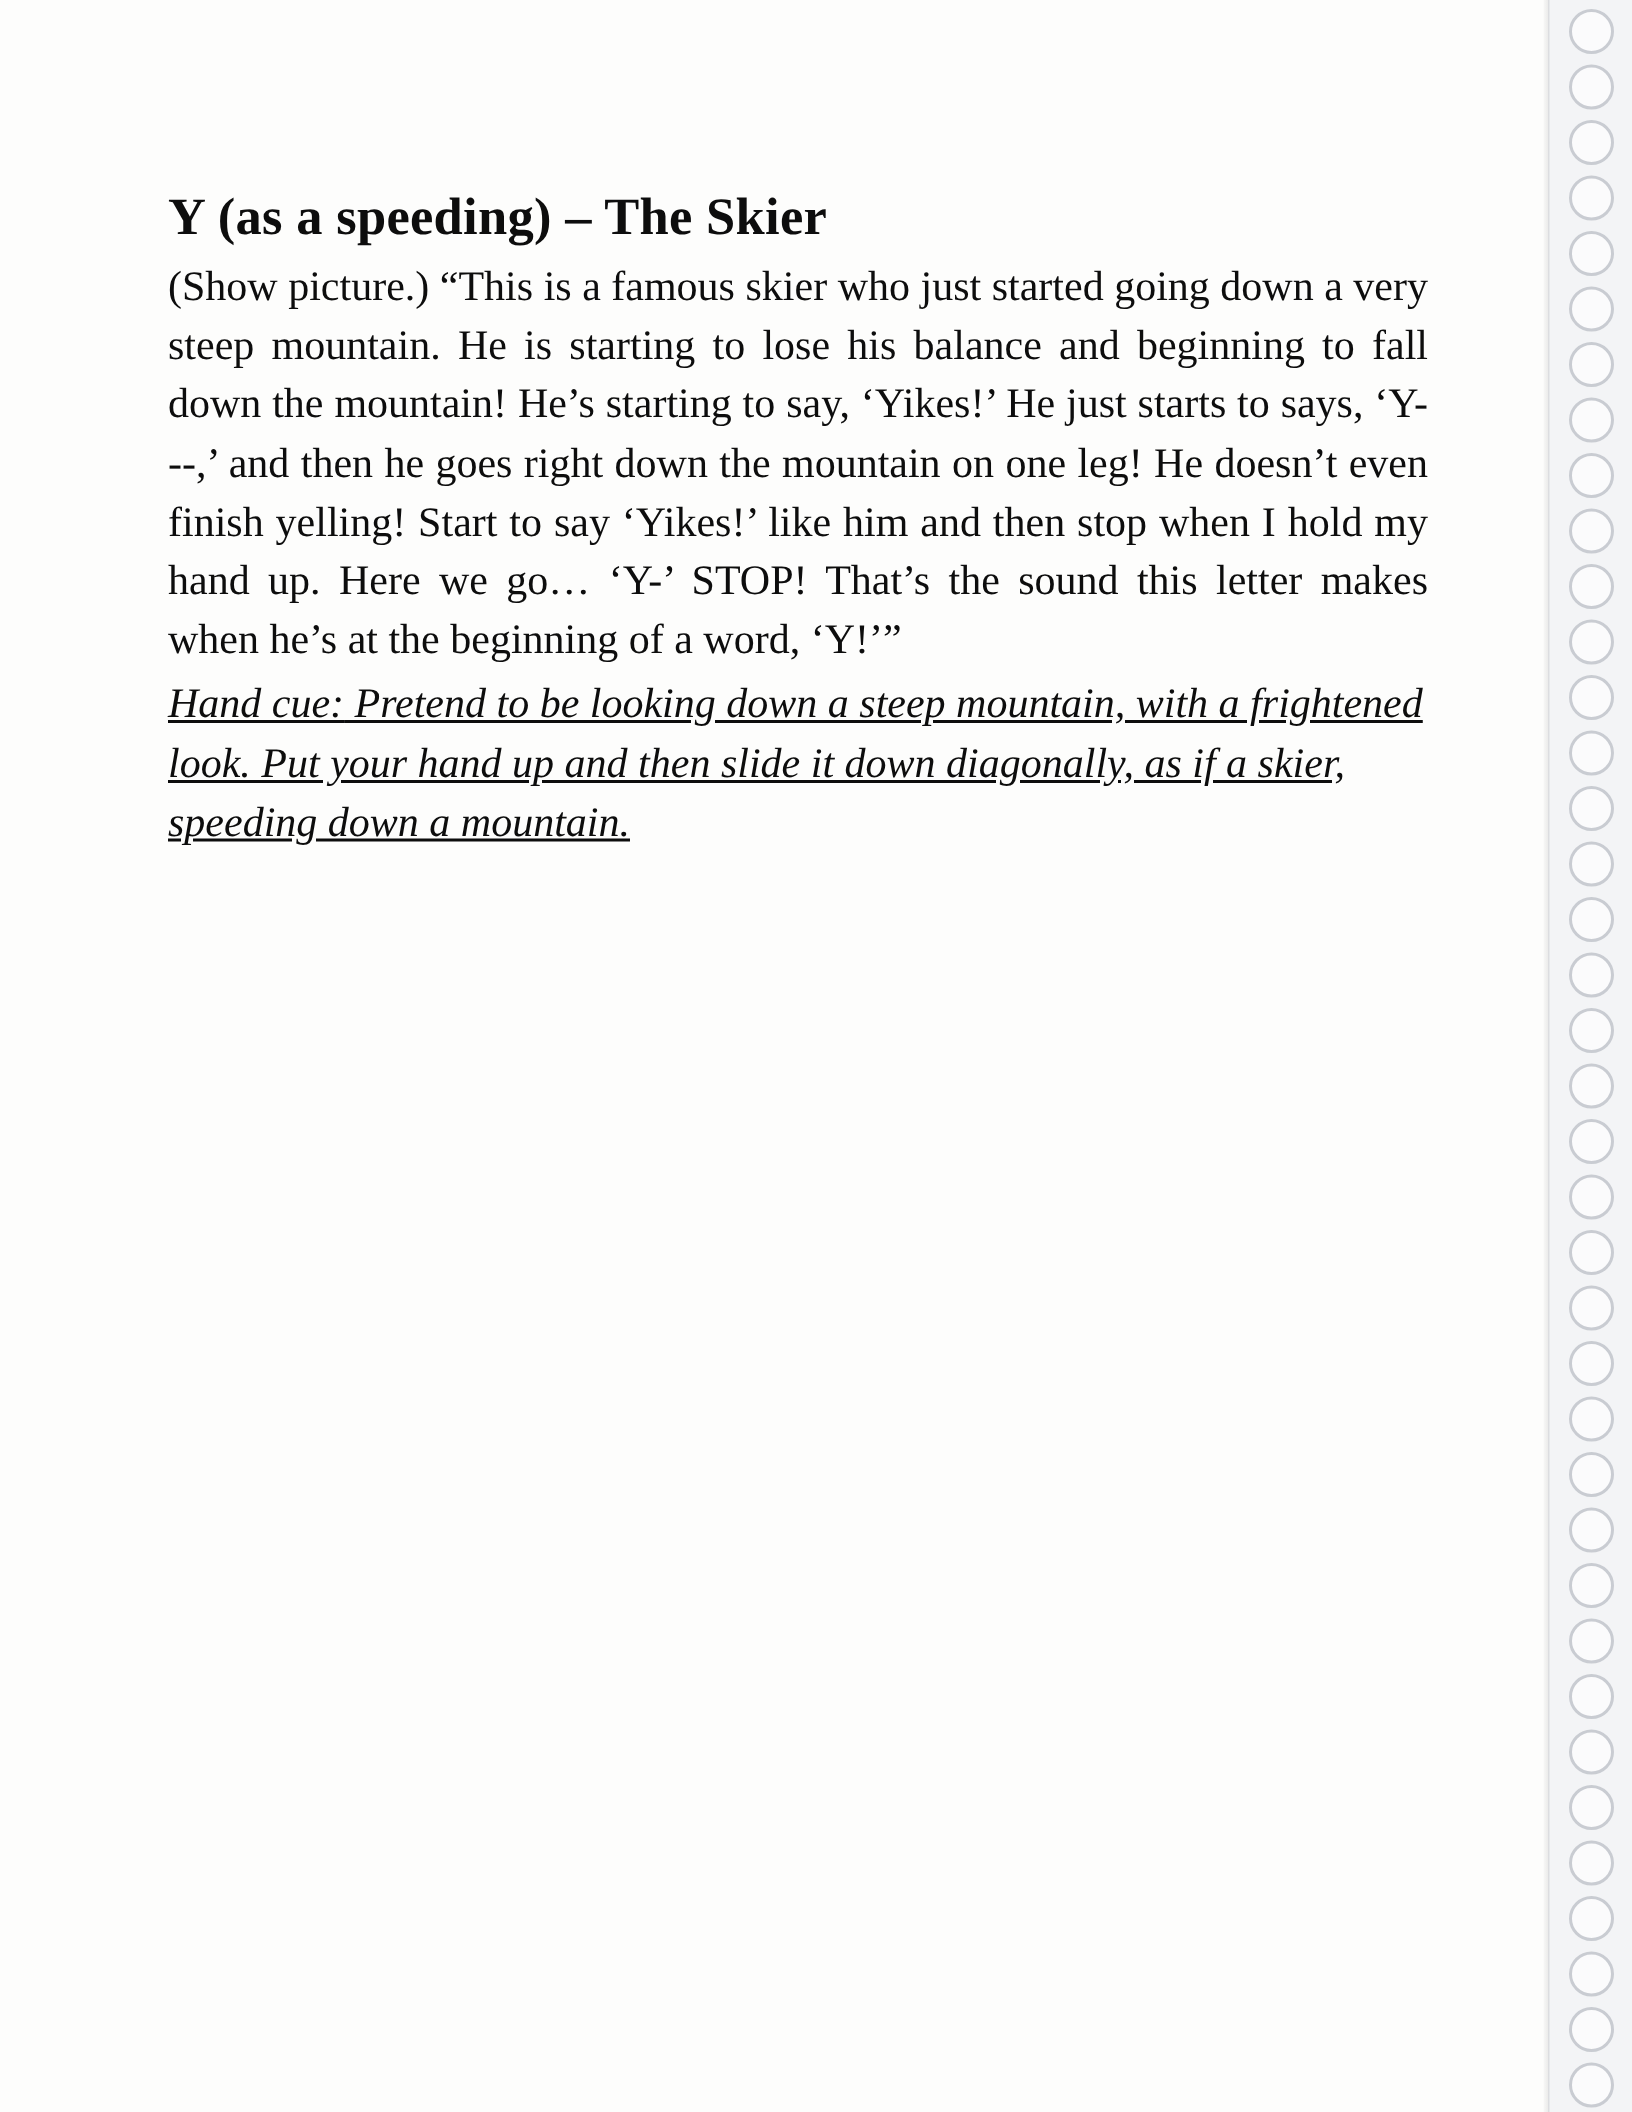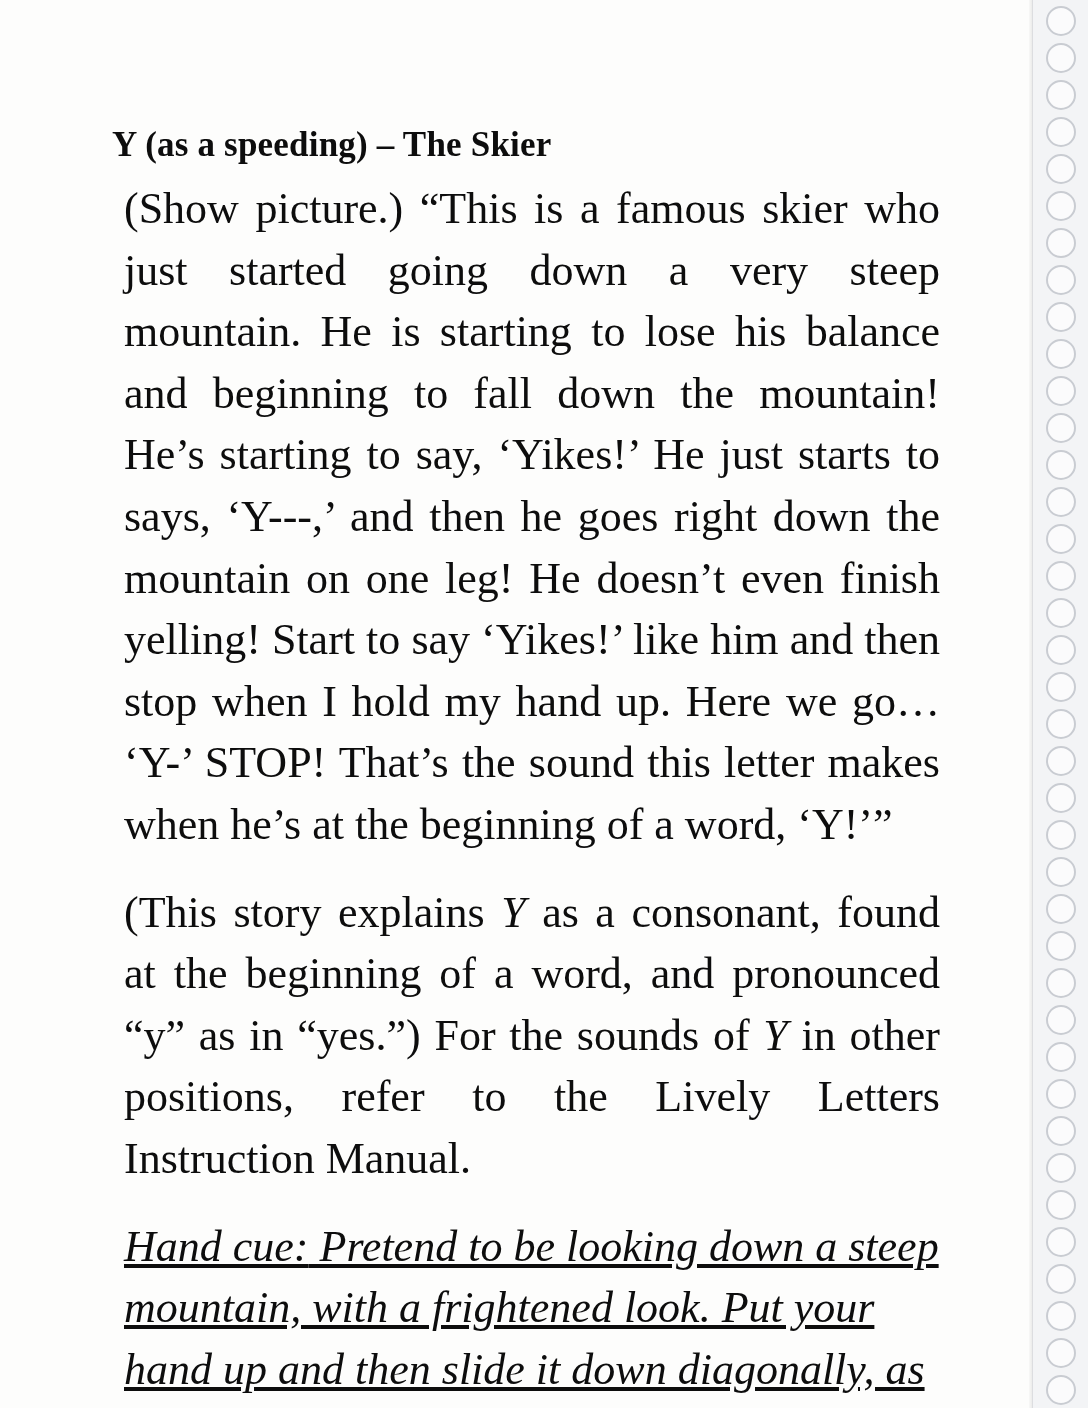--- a/index.html
+++ b/index.html
@@ -67,22 +67,22 @@
 
   h1.heading {
     font-size: 35px;
     font-weight: bold;
     margin: 0 0 6px 0;
     letter-spacing: 0.2px;
     line-height: 1.2;
   }
 
   p.para {
-    margin: 12px;
-    font-size: 44px;
+    margin: 0;
+    font-size: 28px;
     line-height: 1.40;
     text-align: justify;
     text-justify: inter-word;
   }
   p.para.last-left {
     text-align: left;
   }
   p.italic {
     font-style: italic;
     text-decoration: underline;
@@ -101,21 +101,20 @@
 <div class="page"></div>
 
 <div class="content">
 
   <h1 class="heading">Y (as a speeding) – The Skier</h1>
 
   <p class="para">(Show picture.)   “This is a famous skier who just started going down a very steep mountain. He is starting to lose his balance and beginning to fall down the mountain! He’s starting to say, ‘Yikes!’ He just starts to says, ‘Y---,’ and then he goes right down the mountain on one leg! He doesn’t even finish yelling! Start to say ‘Yikes!’ like him and then stop when I hold my hand up. Here we go… ‘Y-’ STOP! That’s the sound this letter makes when he’s at the beginning of a word, ‘Y!’”</p>
 
   <div class="block-gap"></div>
 
-  <p class="para">(This story explains <i class="term">Y</i> as a consonant, found at the beginning of a word, and pronounced “y” as in “yes.”) For the sounds of <i class="term">Y</i> in other positions, refer to the Lively Letters Instruction Manual.</p>
 
   <div class="block-gap"></div>
 
   <p class="para italic last-left"><span>Hand cue:</span> Pretend to be looking down a steep mountain, with a frightened look. Put your hand up and then slide it down diagonally, as if a skier, speeding down a mountain.</p>
 
 </div>
 
 <div class="binding-edge"></div>
 <div class="binding" id="binding">
     <div class="ring" style="border-color: rgb(201, 204, 210);"></div>

